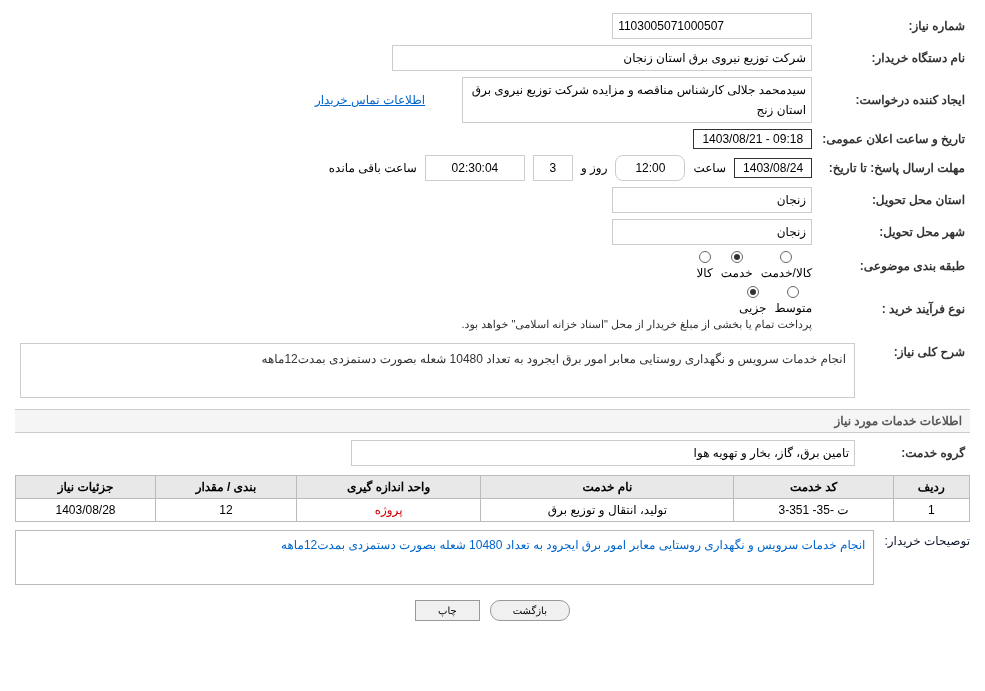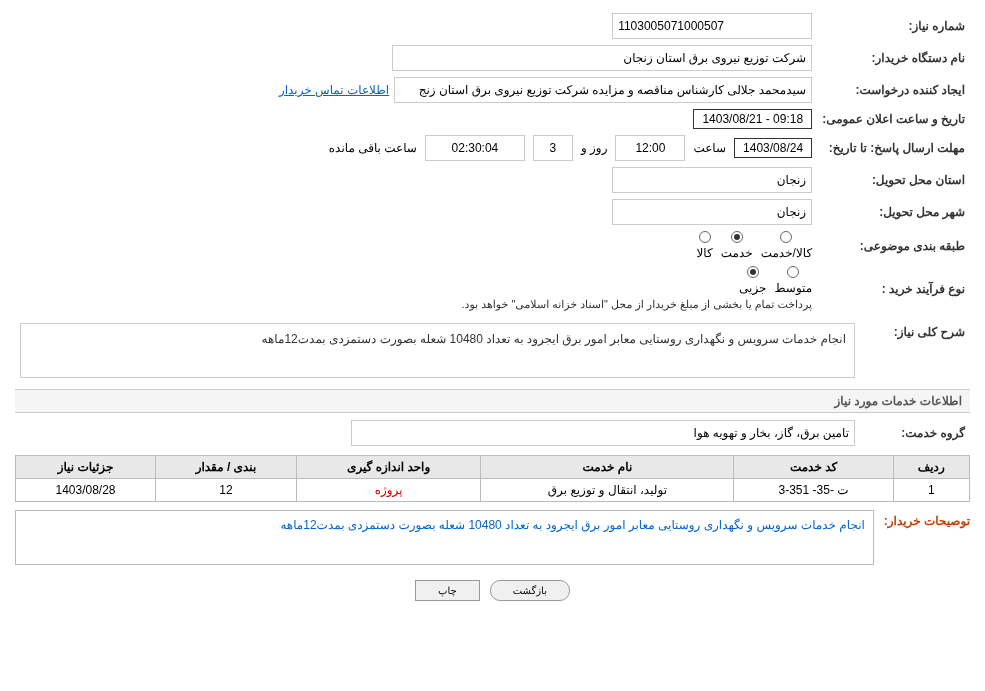--- a/index.html
+++ b/index.html
@@ -161,22 +161,22 @@
       border: 1px solid #bbb;
       padding: 4px 6px;
       text-align: center;
     }
 
     .services-table tr:nth-child(even) td {
       background: #f9f9f9;
     }
 
     .buyer-desc-label {
-      font-weight: bold;
-      color: #c2410c;
+      font-weight: normal;
+      color: #0f172a;
       white-space: nowrap;
       padding-top: 4px;
     }
 
     .buyer-desc-box {
       border: 1px solid #bbb;
       padding: 5px 8px;
       background: #fff;
       flex: 1;
       min-height: 55px;
@@ -245,40 +245,40 @@
         <td class="label-cell">نام دستگاه خریدار:</td>
         <td>
           <div class="input-box" style="width:420px;">شرکت توزیع نیروی برق استان زنجان</div>
         </td>
       </tr>
 
       <tr>
         <td class="label-cell">ایجاد کننده درخواست:</td>
         <td>
           <div class="row-inline">
-            <div class="input-box" style="width:418px;">سیدمحمد جلالی کارشناس مناقصه و مزایده شرکت توزیع نیروی برق استان زنج</div>
+            <div class="input-box" style="width:350px;margin-left:32px;">سیدمحمد جلالی کارشناس مناقصه و مزایده شرکت توزیع نیروی برق استان زنج</div>
             <span class="contact-link">اطلاعات تماس خریدار</span>
           </div>
         </td>
       </tr>
 
       <tr>
         <td class="label-cell">تاریخ و ساعت اعلان عمومی:</td>
         <td>
           <div class="date-box">1403/08/21 - 09:18</div>
         </td>
       </tr>
 
       <tr>
         <td class="label-cell">مهلت ارسال پاسخ: تا تاریخ:</td>
         <td>
           <div class="inline-date-group">
             <div class="date-box">1403/08/24</div>
             <span>ساعت</span>
-            <div class="input-box" style="width:70px; direction:ltr; text-align:center;">12:00</div>
+            <div class="input-box" style="width:70px; direction:ltr; text-align:center;border-radius:8px;">12:00</div>
             <span>روز و</span>
             <div class="input-box" style="width:40px; text-align:center;">3</div>
             <div class="input-box" style="width:100px; direction:ltr; text-align:center;">02:30:04</div>
             <span>ساعت باقی مانده</span>
           </div>
         </td>
       </tr>
 
       <tr>
         <td class="label-cell">استان محل تحویل:</td>

